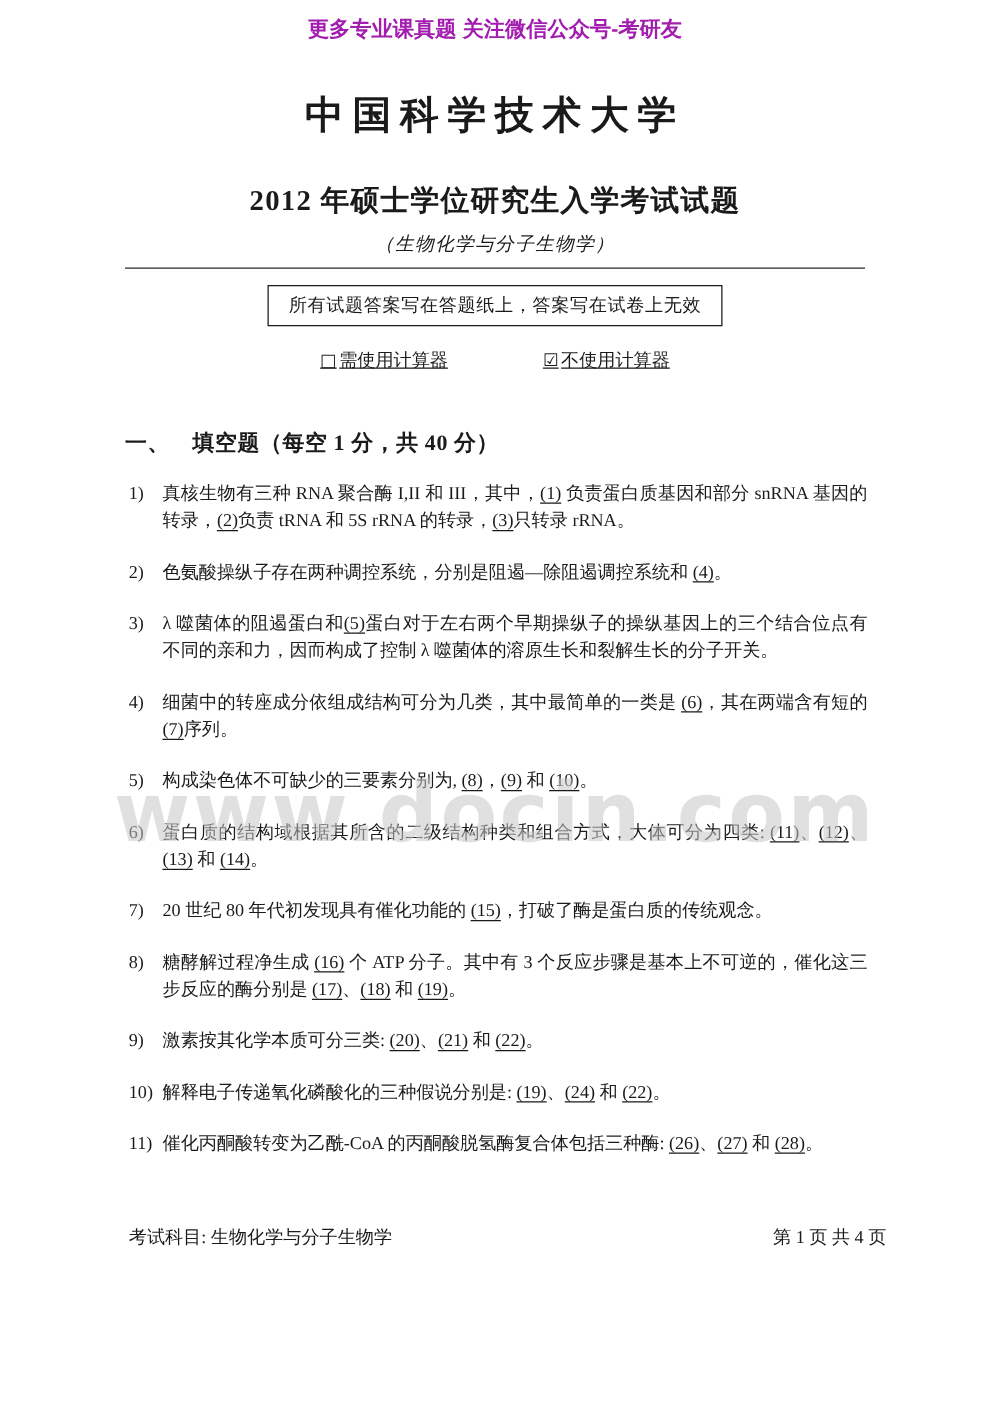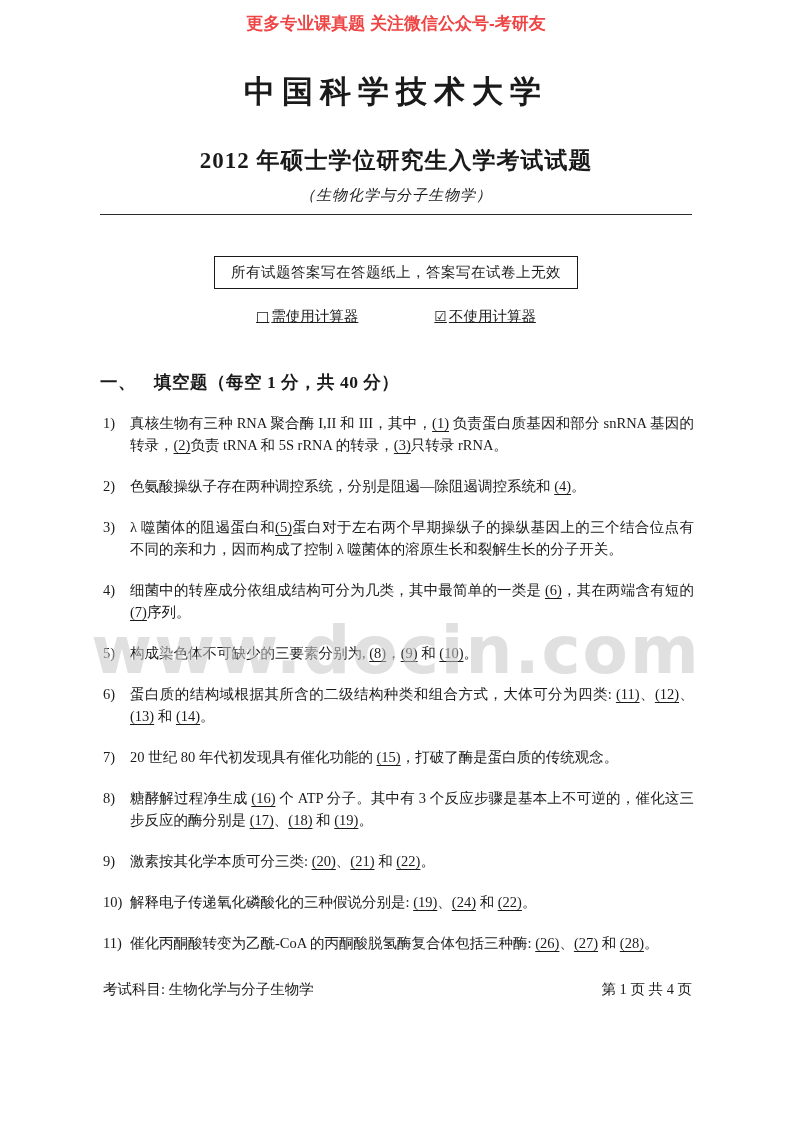--- a/index.html
+++ b/index.html
@@ -44,21 +44,20 @@
     border: 0;
     border-top: 1.5px solid #2a2a2a;
   }
   .notice-box-wrap { text-align: center; margin-top: 13px; }
   .notice-box {
     display: inline-block;
     border: 1.5px solid #1a1a1a;
     padding: 6px 16px;
     font-size: 14.5px;
     letter-spacing: 0.5px;
-    margin-top: 28px;
   }
   .calc-row {
     margin-top: 18px;
     text-align: center;
     font-size: 14.5px;
   }
   .calc-option { margin: 0 38px; white-space: nowrap; text-decoration: underline; }
   .checkbox-glyph { font-family: "DejaVu Sans", sans-serif; margin-right: 2px; font-size: 14px; }
   .section-heading {
     margin: 44px 100px 0 100px;
@@ -90,32 +89,32 @@
     font-weight: bold;
     color: #c7c7c7;
     opacity: 0.55;
     letter-spacing: 2px;
     pointer-events: none;
   }
   .footer {
     position: absolute;
     top: 980px;
     left: 103px;
-    right: 100px;
+    right: 83px;
     display: flex;
     justify-content: space-between;
     font-size: 14.5px;
   }
 </style>
 </head>
 <body>
 
 <div class="page">
 
-  <div class="promo-banner" style="color: #ef4444;">更多专业课真题 关注微信公众号-考研友</div>
+  <div class="promo-banner" style="color: #a21caf;">更多专业课真题 关注微信公众号-考研友</div>
 
   <div class="header">
     <div class="university">中国科学技术大学</div>
     <div class="exam-title">2012 年硕士学位研究生入学考试试题</div>
     <div class="subject-line">（生物化学与分子生物学）</div>
     <hr class="rule">
     <div class="notice-box-wrap">
       <span class="notice-box">所有试题答案写在答题纸上，答案写在试卷上无效</span>
     </div>
     <div class="calc-row" id="calc-row"><span class="calc-option"><span class="checkbox-glyph">□</span><span>需使用计算器</span></span><span class="calc-option"><span class="checkbox-glyph">☑</span><span>不使用计算器</span></span></div>

